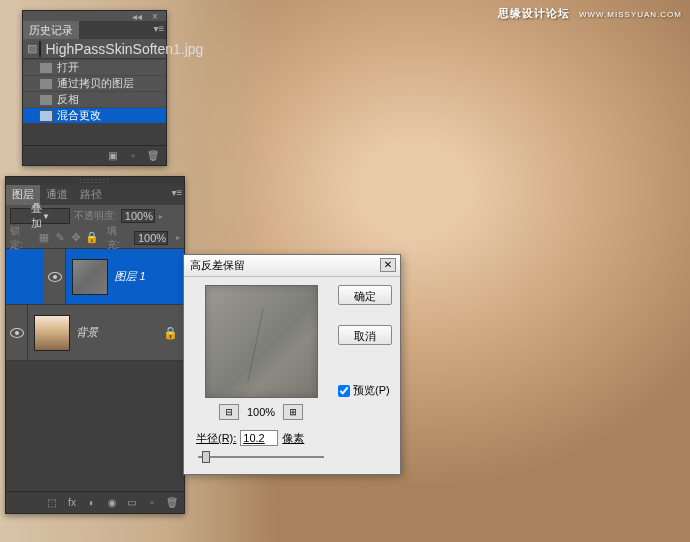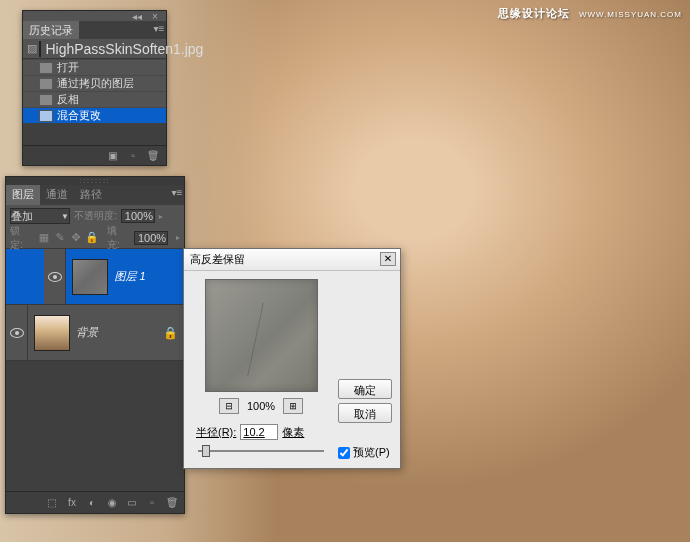--- a/index.html
+++ b/index.html
@@ -26,21 +26,21 @@
     .history-icon { width: 14px; height: 12px; background: #888; margin-right: 4px; border: 1px solid #555; }
     .history-item.selected .history-icon { background: #aac6ea; }
     .history-body { background: #3f3f3f; height: 22px; }
     .panel-footer { height: 20px; background: #3e3e3e; border-top: 1px solid #282828; display: flex; justify-content: flex-end; gap: 6px; padding: 2px 6px; align-items: center; }
     .mini-icon { width: 14px; height: 14px; display: flex; align-items: center; justify-content: center; color: #aaa; font-size: 10px; }
     
     
     .layers-panel { left: 5px; top: 176px; width: 180px; }
     .layers-tabs { display: flex; height: 20px; background: #3e3e3e; align-items: stretch; }
     .layers-toolbar { display: flex; align-items: center; padding: 2px 4px; gap: 4px; background: #535353; height: 22px; }
-    .blend-select { background: #434343; color: #ccc; border: 1px solid #2a2a2a; padding: 1px 0; width: 60px; height: 16px; display: flex; align-items: center; justify-content: space-between; }
+    .blend-select { background: #434343; color: #ccc; border: 1px solid #2a2a2a; padding: 1px 20px; width: 60px; height: 16px; display: flex; align-items: center; justify-content: space-between; }
     .opacity-label { color: #888; font-size: 10px; }
     .opacity-val { color: #ccc; background: #434343; border: 1px solid #2a2a2a; padding: 0 3px; width: 34px; }
     .layers-toolbar2 { display: flex; align-items: center; padding: 2px 4px; gap: 8px; background: #535353; height: 22px; border-bottom: 1px solid #383838; }
     .lock-icons { display: flex; gap: 2px; }
     .lock-icons span { width: 14px; height: 14px; color: #888; text-align: center; }
     
     .layer-row { display: flex; align-items: center; height: 56px; background: #535353; border-bottom: 1px solid #383838; justify-content: center; }
     .layer-row.selected { background: #0a5ec7; }
     .eye-col { width: 22px; height: 100%; display: flex; align-items: center; justify-content: center; border-right: 1px solid #383838; background: #535353; }
     .eye-icon { width: 14px; height: 10px; border: 1px solid #ccc; border-radius: 50%; display: flex; align-items: center; justify-content: center; }
@@ -49,36 +49,36 @@
     .thumb-gray { background: linear-gradient(135deg, #888 0%, #6a6a6a 50%, #7a7a7a 100%); }
     .thumb-photo { background: linear-gradient(#f4e4d4, #d8b88a 40%, #8a6a4a); }
     .layer-name { color: #fff; font-style: italic; }
     .layer-row:not(.selected) .layer-name { color: #ddd; }
     .lock-badge { margin-left: auto; margin-right: 6px; color: #ccc; font-size: 12px; }
     .layers-body-empty { background: #3f3f3f; height: 130px; }
     .layers-footer { height: 22px; background: #3e3e3e; display: flex; justify-content: flex-end; gap: 4px; align-items: center; padding: 0 4px; border-top: 1px solid #282828; }
     .layers-footer .mini-icon { width: 16px; }
     
     
-    .dialog { position: absolute; left: 183px; top: 248px; width: 218px; background: #ebebeb; border: 1px solid #707070; box-shadow: 2px 2px 8px rgba(0,0,0,0.3); }
+    .dialog { position: absolute; left: 183px; top: 254px; width: 218px; background: #ebebeb; border: 1px solid #707070; box-shadow: 2px 2px 8px rgba(0,0,0,0.3); }
     .dialog-title { background: linear-gradient(#fdfdfd, #e8e8e8); border-bottom: 1px solid #c0c0c0; height: 22px; display: flex; align-items: center; padding: 0 6px; position: relative; }
     .dialog-close { position: absolute; right: 4px; top: 3px; width: 16px; height: 14px; border: 1px solid #888; background: #e0e0e0; text-align: center; line-height: 12px; font-size: 10px; }
     .dialog-body { padding: 8px; display: flex; gap: 8px; }
     .dialog-left { flex: 1; display: flex; flex-direction: column; align-items: center; }
     .preview-box { width: 113px; height: 113px; border: 1px solid #666; background: linear-gradient(135deg, #9a9a92 0%, #868680 40%, #7e7e78 55%, #8a8a82 70%, #787870 100%); position: relative; box-shadow: inset 0 0 8px rgba(0,0,0,0.2); }
     .preview-edge { position: absolute; left: 45%; top: 20%; width: 1px; height: 75px; background: rgba(60,60,60,0.3); transform: rotate(12deg); }
     .zoom-row { display: flex; align-items: center; gap: 8px; margin-top: 6px; }
     .zoom-btn { width: 20px; height: 16px; border: 1px solid #888; background: #e0e0e0; text-align: center; font-size: 9px; line-height: 14px; }
     .radius-row { display: flex; align-items: center; gap: 4px; margin-top: 10px; width: 100%; padding: 0 4px; text-decoration: underline; }
     .radius-input { width: 38px; border: 1px solid #888; background: #fff; padding: 1px 2px; text-align: left; }
     .slider { width: 100%; height: 18px; position: relative; margin-top: 2px; }
     .slider-track { position: absolute; left: 6px; right: 6px; top: 8px; height: 2px; background: #888; }
     .slider-thumb { position: absolute; left: 10px; top: 3px; width: 8px; height: 12px; background: #d0d0d0; border: 1px solid #555; }
     
-    .dialog-right { width: 54px; display: flex; flex-direction: column; gap: 4px; justify-content: flex-end; }
+    .dialog-right { width: 54px; display: flex; flex-direction: column; gap: 20px; }
     .dlg-btn { border: 1px solid #888; background: linear-gradient(#fdfdfd,#e4e4e4); padding: 2px 0; text-align: center; height: 20px; line-height: 16px; border-radius: 2px; }
     .dlg-check { display: flex; align-items: center; gap: 3px; margin-top: 18px; }
     .dlg-check input { width: 12px; height: 12px; }
     
     .caret { font-size: 8px; }
   </style>
 </head>
 <body>
 
 <div class="bg-portrait">

